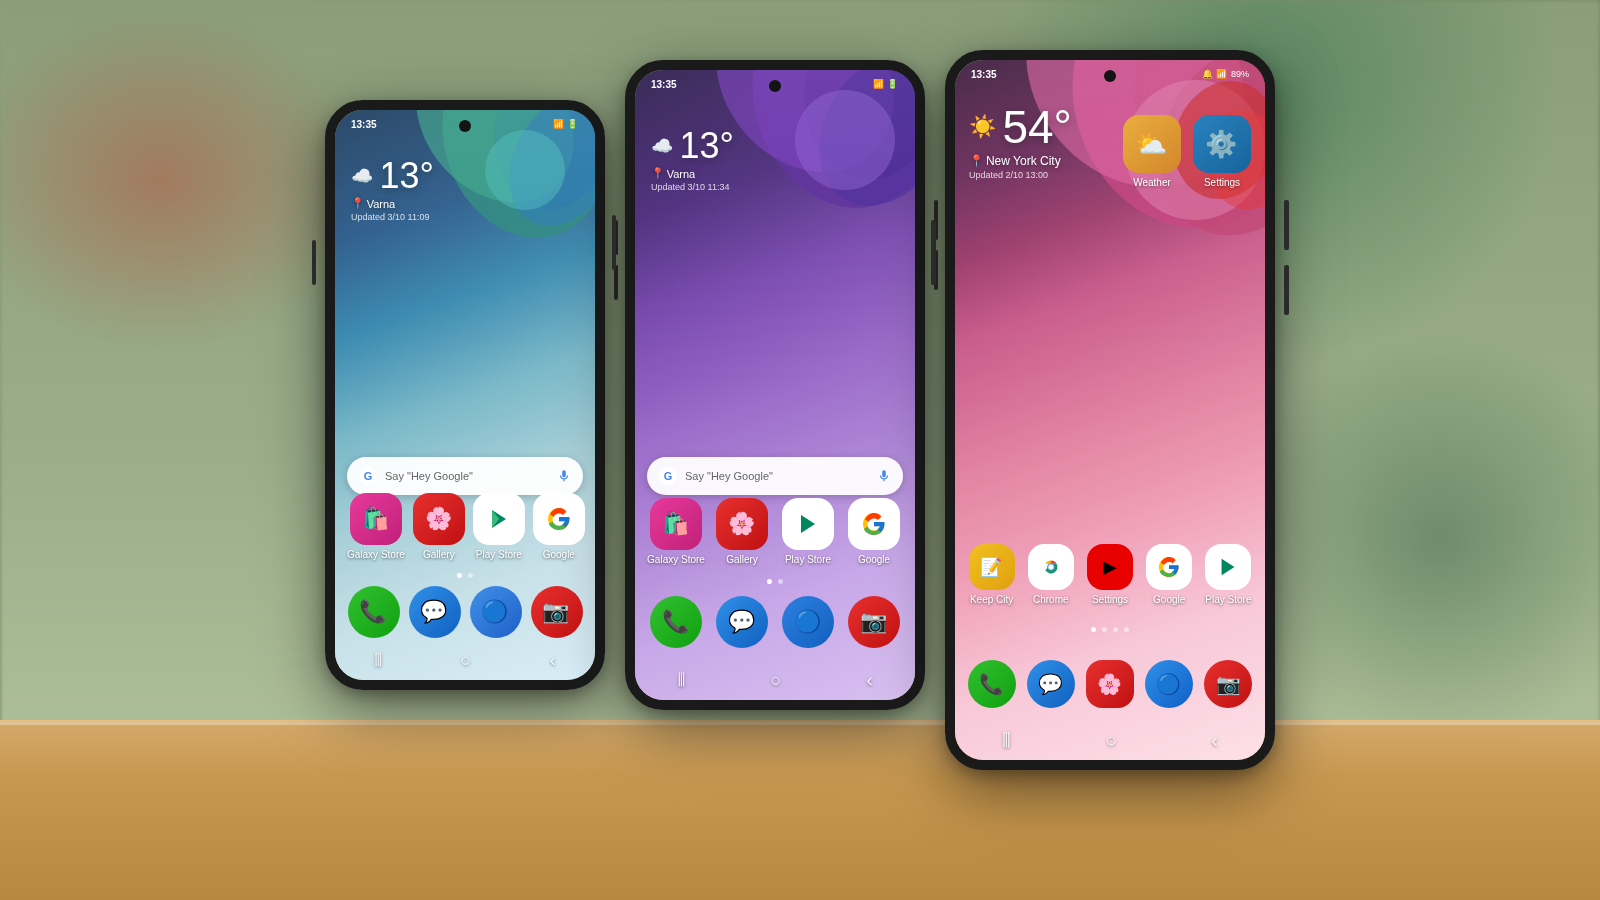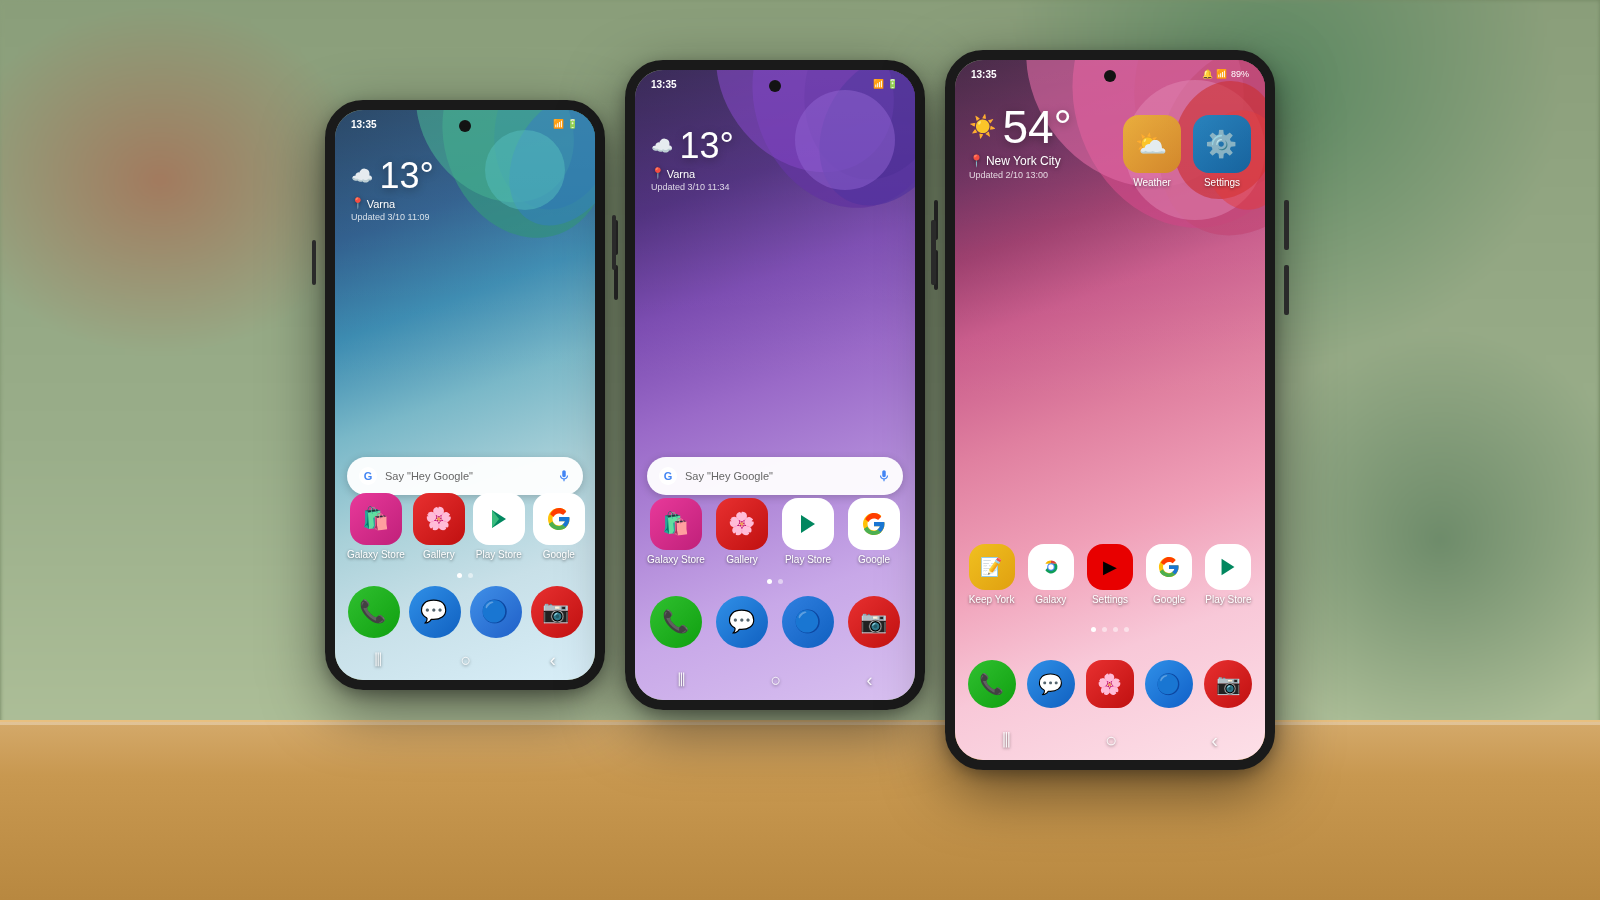--- a/index.html
+++ b/index.html
@@ -661,34 +661,34 @@
             </div>
             <div class="app-item">
               <div class="app-icon icon-settings" style="width:58px;height:58px;font-size:26px;">⚙️</div>
               <span class="app-label">Settings</span>
             </div>
           </div>
 
           <div style="position:absolute;bottom:155px;left:0;right:0;display:grid;grid-template-columns:repeat(5,1fr);gap:6px;padding:0 10px;z-index:20;">
             <div class="app-item">
               <div class="app-icon icon-keep" style="width:46px;height:46px;font-size:18px;">📝</div>
-              <span class="app-label">Keep York</span>
+              <span class="app-label">Keep City</span>
             </div>
             <div class="app-item">
               <div class="app-icon icon-chrome" style="width:46px;height:46px;">
                 <svg width="26" height="26" viewBox="0 0 48 48">
                     <circle cx="24" cy="24" r="12" fill="#fff"></circle>
                     <path d="M24 12 A12 12 0 0 1 34.39 18 L24 18 Z" fill="#DB4437"></path>
                     <path d="M24 12 A12 12 0 0 0 13.61 18 L24 18 Z" fill="#F4B400"></path>
                     <path d="M24 18 L34.39 18 A12 12 0 0 1 13.61 30 Z" fill="#0F9D58"></path>
                     <circle cx="24" cy="24" r="7" fill="#4285F4"></circle>
                     <circle cx="24" cy="24" r="5" fill="white"></circle>
                   </svg>
               </div>
-              <span class="app-label">Galaxy</span>
+              <span class="app-label">Chrome</span>
             </div>
             <div class="app-item">
               <div class="app-icon icon-youtube" style="width:46px;height:46px;font-size:18px;">▶</div>
               <span class="app-label">Settings</span>
             </div>
             <div class="app-item">
               <div class="app-icon icon-google" style="width:46px;height:46px;">
                 <svg width="22" height="22" viewBox="0 0 48 48">
                     <path d="M44.5 20H24v8.5h11.8C34.7 33.9 30.1 37 24 37c-7.2 0-13-5.8-13-13s5.8-13 13-13c3.1 0 5.9 1.1 8.1 2.9l6.4-6.4C34.6 4.1 29.6 2 24 2 11.8 2 2 11.8 2 24s9.8 22 22 22c11 0 21-8 21-22 0-1.3-.2-2.7-.5-4z" fill="#FFC107"></path>
                     <path d="M6.3 14.7l7 5.1C15.1 16.1 19.2 13 24 13c3.1 0 5.9 1.1 8.1 2.9l6.4-6.4C34.6 4.1 29.6 2 24 2 16.3 2 9.7 7.4 6.3 14.7z" fill="#FF3D00"></path>

